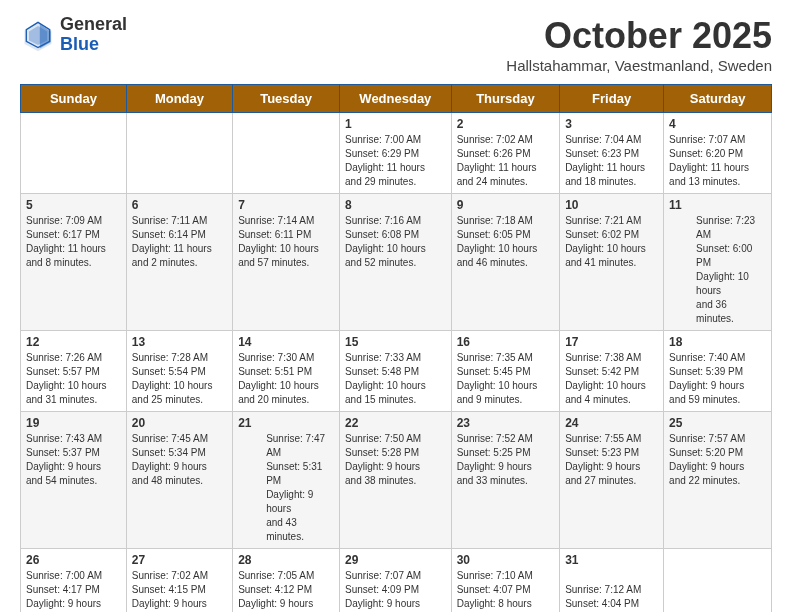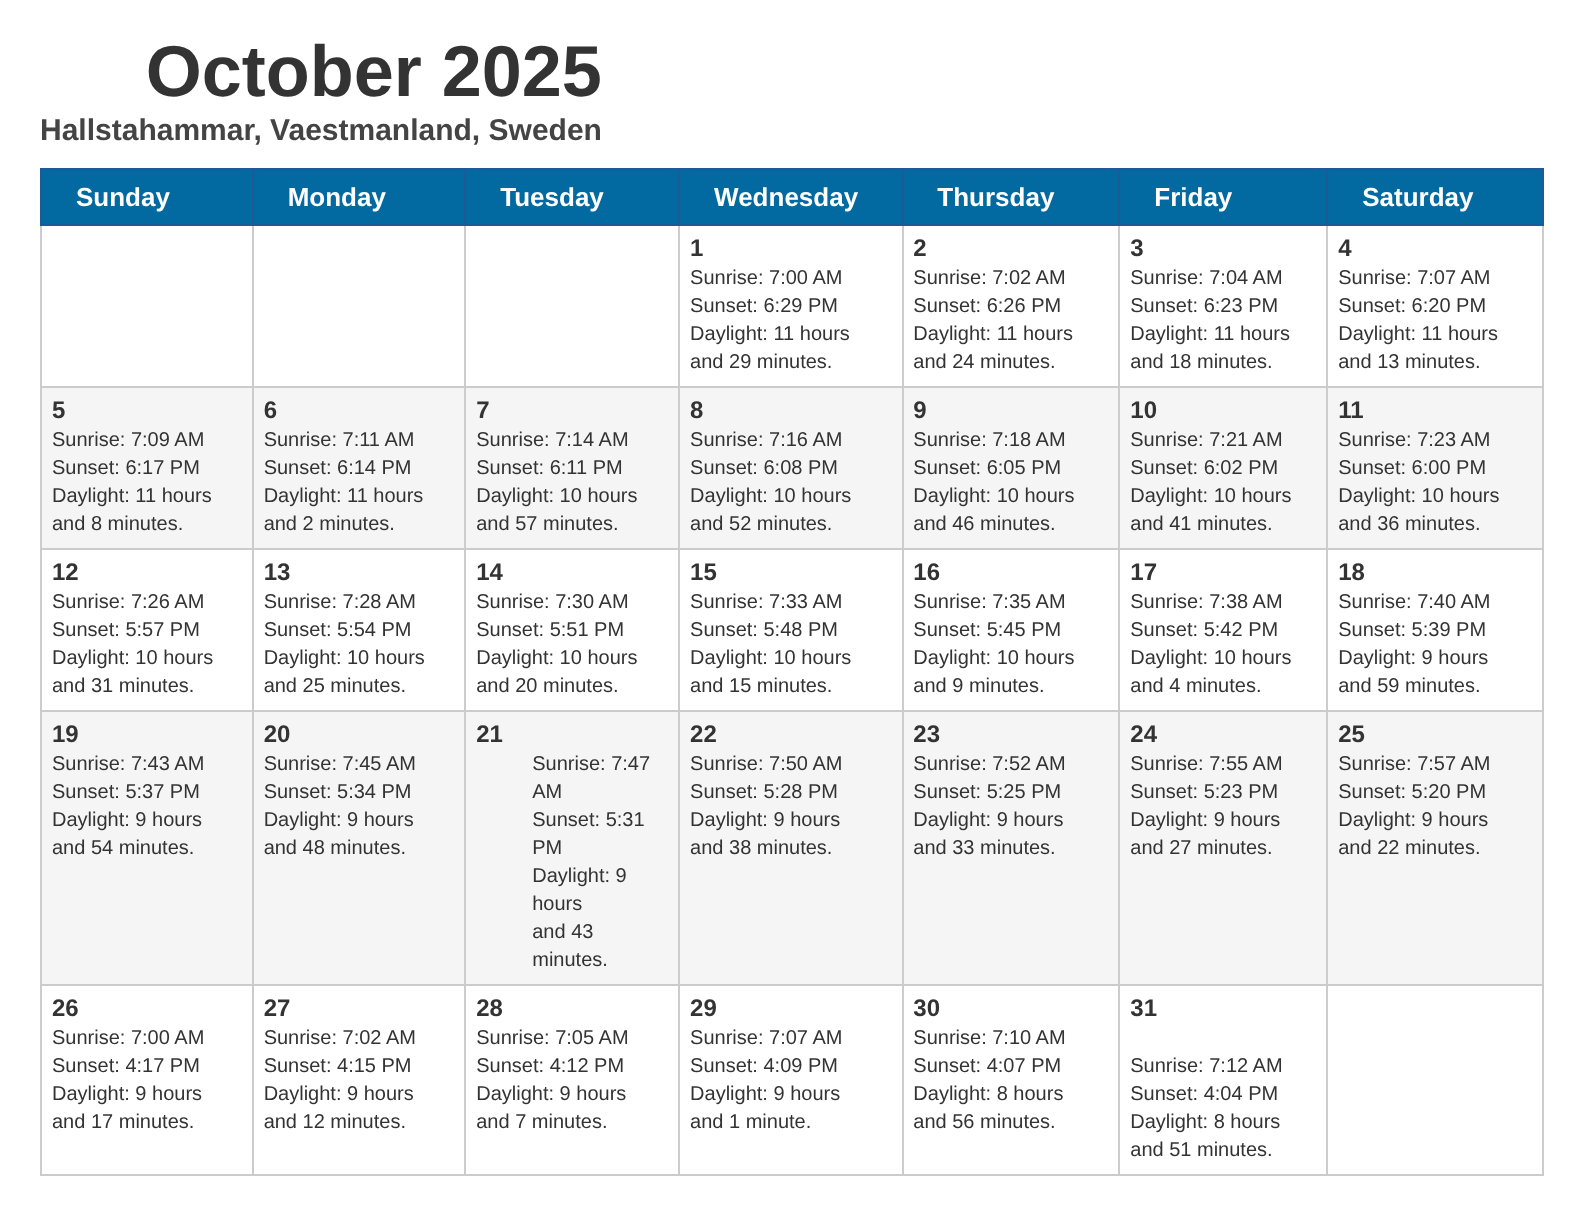--- a/index.html
+++ b/index.html
@@ -41,34 +41,33 @@
       text-align: right;
     }
     .month-title {
       font-size: 36px;
       color: #333;
       font-weight: bold;
     }
     .location {
       font-size: 15px;
       color: #444;
-      font-weight: bold;
     }
     .calendar {
       width: 100%;
       border-collapse: collapse;
       border: 1px solid #ccc;
     }
     .calendar th {
-      background: #0369a1;
+      background: #a16207;
       color: #fff;
       font-size: 13px;
       font-weight: bold;
       padding: 6px 17px;
-      text-align: left;
+      text-align: center;
       border: 1px solid #1e5a9a;
     }
     .calendar td {
       vertical-align: top;
       border: 1px solid #ccc;
       padding: 4px 5px;
       width: 113px;
       min-height: 80px;
       font-size: 10.5px;
       color: #333;
@@ -93,20 +92,32 @@
     }
     .calendar tr:nth-child(even) .empty-cell {
       background: #f5f5f5 !important;
     }
   </style>
 </head>
 <body>
 
 <div class="page">
   <div class="header">
+    <div class="logo">
+      <svg class="logo-icon" viewBox="0 0 40 40">
+        <polygon points="20,5 35,15 35,30 20,38 5,30 5,15" fill="#1a5db5" opacity="0.15"></polygon>
+        <polygon points="22,8 34,16 34,28 22,35" fill="#1a5db5" opacity="0.5"></polygon>
+        <polygon points="20,6 33,14 33,27 20,34 7,27 7,14" fill="none" stroke="#1a5db5" stroke-width="1.5"></polygon>
+        <polygon points="20,10 30,16 30,26 20,31 10,26 10,16" fill="#1a5db5" opacity="0.3"></polygon>
+      </svg>
+      <div class="logo-text">
+        <div class="general">General</div>
+        <div class="blue">Blue</div>
+      </div>
+    </div>
     <div class="title-block">
       <div class="month-title">October 2025</div>
       <div class="location">Hallstahammar, Vaestmanland, Sweden</div>
     </div>
   </div>
 
   <table class="calendar">
     <thead>
       <tr>
       <th>Sunday</th>
@@ -190,21 +201,21 @@
           </td>
           <td>
             <span class="day-num">10</span>
             <div class="day-info" style="white-space: pre-line;">Sunrise: 7:21 AM
 Sunset: 6:02 PM
 Daylight: 10 hours
 and 41 minutes.</div>
           </td>
           <td>
             <span class="day-num">11</span>
-            <div class="day-info" style="white-space: pre-line;">Sunrise: 7:23 AM
+            <div class="day-info" style="white-space: pre-line; margin-left: 27px;">Sunrise: 7:23 AM
 Sunset: 6:00 PM
 Daylight: 10 hours
 and 36 minutes.</div>
           </td>
         </tr>
         <tr>
           <td>
             <span class="day-num">12</span>
             <div class="day-info" style="white-space: pre-line;">Sunrise: 7:26 AM
 Sunset: 5:57 PM

